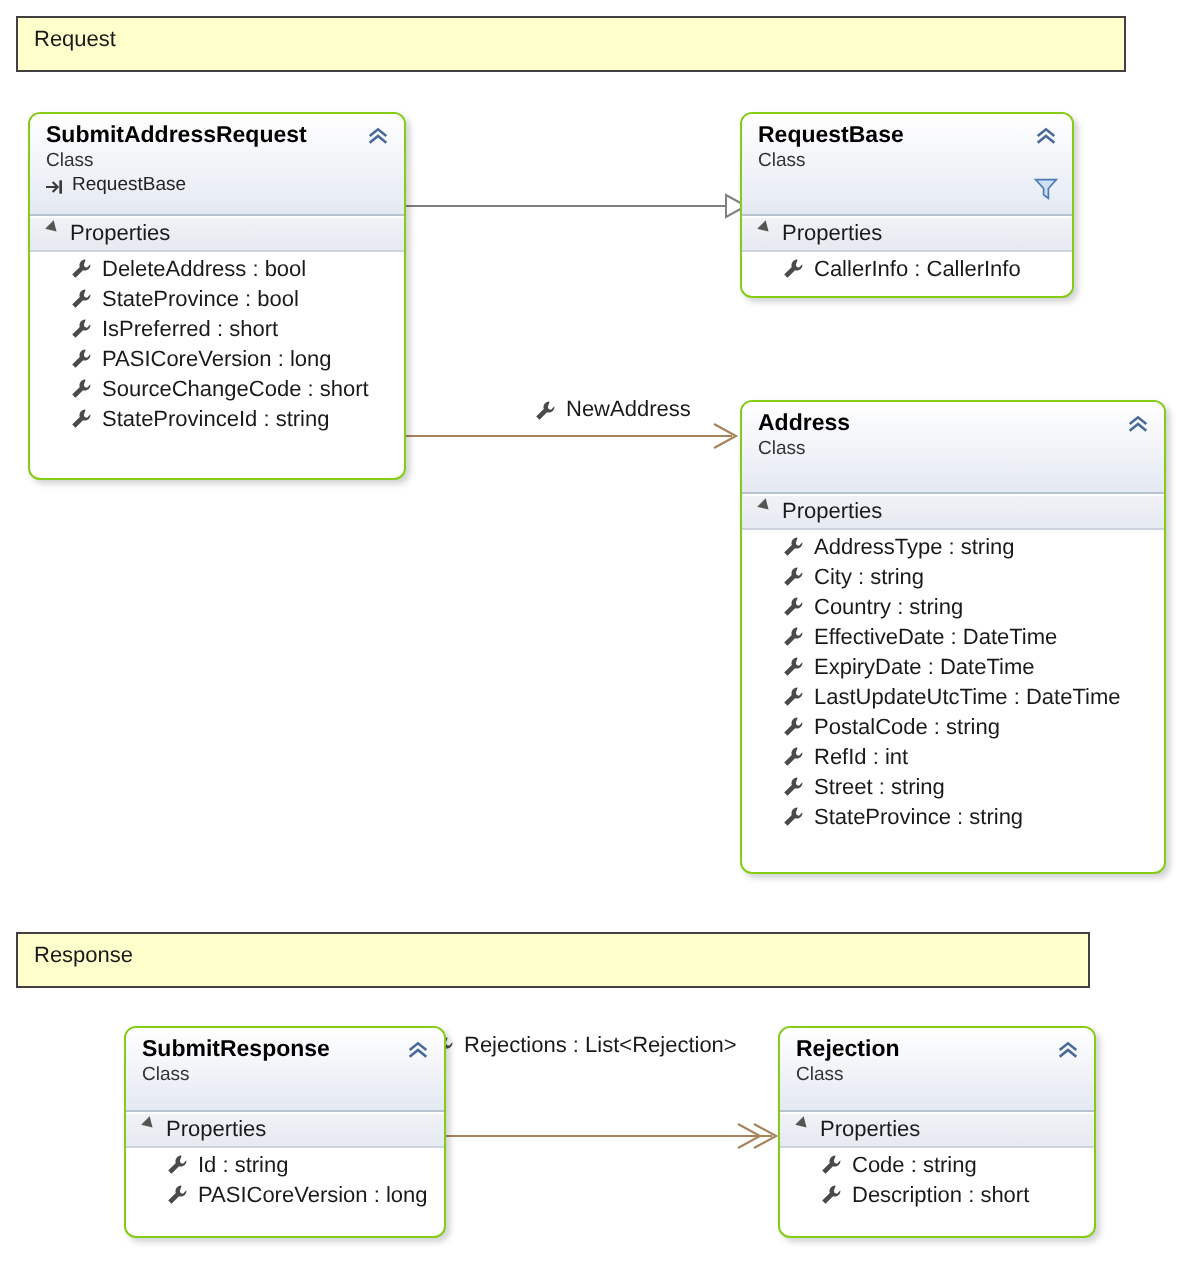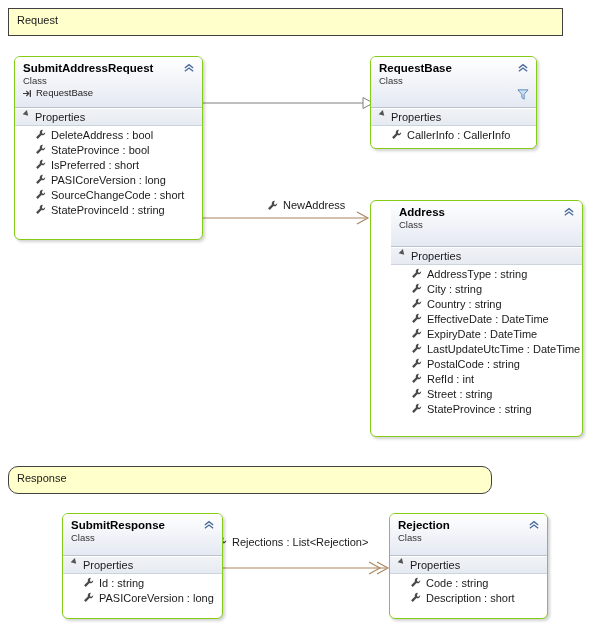--- a/index.html
+++ b/index.html
@@ -109,21 +109,21 @@
 </style>
 </head>
 <body>
 
 <div class="canvas">
 
   <div class="note" style="left:8px;top:8px;width:555px;height:28px;">
     <span>Request</span>
   </div>
 
-  <div class="note" style="left:8px;top:466px;width:484px;height:28px;border-radius:10px;">
+  <div class="note" style="left:8px;top:466px;width:537px;height:28px;">
     <span>Response</span>
   </div>
 
   <svg class="links">
 
     <g>
       <path d="M203,103 L363,103" stroke="#808080" stroke-width="1" fill="none"></path>
       <path d="M363,97.5 L373,103 L363,108.5 Z" fill="#ffffff" stroke="#808080" stroke-width="1"></path>
     </g>
 
@@ -139,21 +139,21 @@
     </g>
   </svg>
 
   <div class="lbl" style="left:267px;top:199px;">
     <svg class="wrench" viewBox="0 0 16 16">
       <path d="M11.4 1.2a4 4 0 0 0-4.3 5.3L1.6 12 4 14.4l5.5-5.5a4 4 0 0 0 5.3-4.3l-2.4 2.4-1.8-.5-.5-1.8z" fill="#4a4a4a"></path>
     </svg>
     <span>NewAddress</span>
   </div>
 
-  <div class="lbl" style="left:216px;top:536px;">
+  <div class="lbl" style="left:216px;top:517px;">
     <svg class="wrench" viewBox="0 0 16 16">
       <path d="M11.4 1.2a4 4 0 0 0-4.3 5.3L1.6 12 4 14.4l5.5-5.5a4 4 0 0 0 5.3-4.3l-2.4 2.4-1.8-.5-.5-1.8z" fill="#4a4a4a"></path>
     </svg>
     <span>Rejections : List&lt;Rejection&gt;</span>
   </div>
 
   <div class="clsbox" style="left:14px;top:56px;width:189px;height:184px;">
     <div class="cls-head" style="height:51px;">
       <div class="cls-name">SubmitAddressRequest</div>
       <div class="cls-stereo">Class</div>
@@ -232,21 +232,21 @@
     <div class="members">
       <div class="member">
         <svg class="wrench" viewBox="0 0 16 16">
             <path d="M11.4 1.2a4 4 0 0 0-4.3 5.3L1.6 12 4 14.4l5.5-5.5a4 4 0 0 0 5.3-4.3l-2.4 2.4-1.8-.5-.5-1.8z" fill="#4a4a4a"></path>
           </svg>
         <span>CallerInfo : CallerInfo</span>
       </div>
     </div>
   </div>
 
-  <div class="clsbox" style="left:370px;top:200px;width:213px;height:237px;padding-left:20px;">
+  <div class="clsbox" style="left:370px;top:200px;width:213px;height:237px;">
     <div class="cls-head" style="height:46px;">
       <div class="cls-name">Address</div>
       <div class="cls-stereo">Class</div>
       <svg class="chev" viewBox="0 0 14 12">
         <path d="M2 6l5-4 5 4" stroke="#4a6a9a" stroke-width="1.6" fill="none"></path>
         <path d="M2 10l5-4 5 4" stroke="#4a6a9a" stroke-width="1.6" fill="none"></path>
       </svg>
     </div>
     <div class="sec-head">
       <span class="tri"></span>

